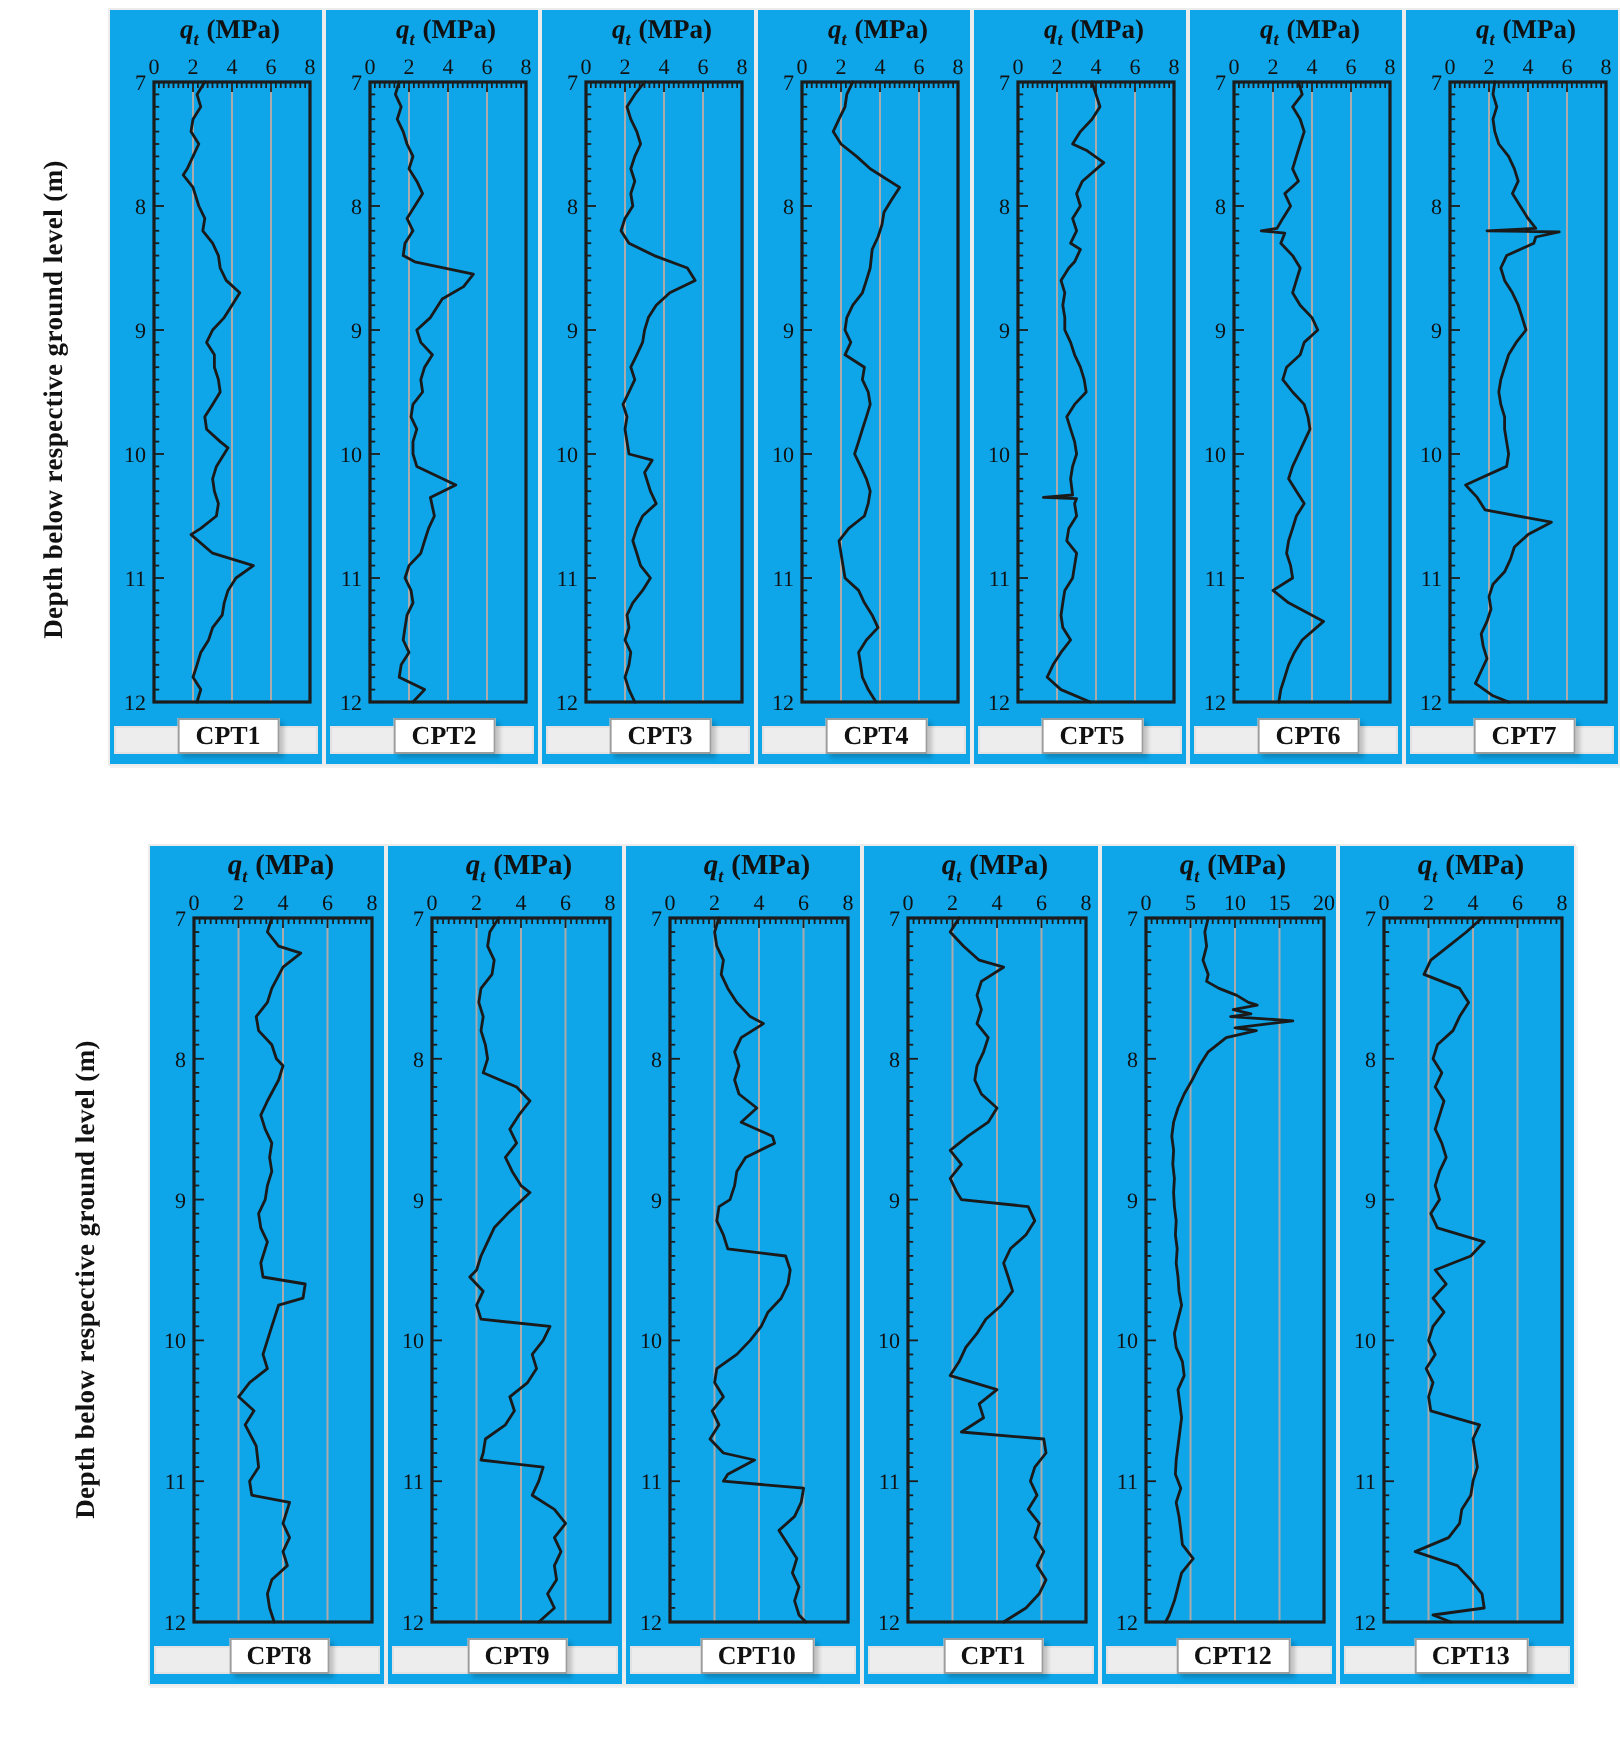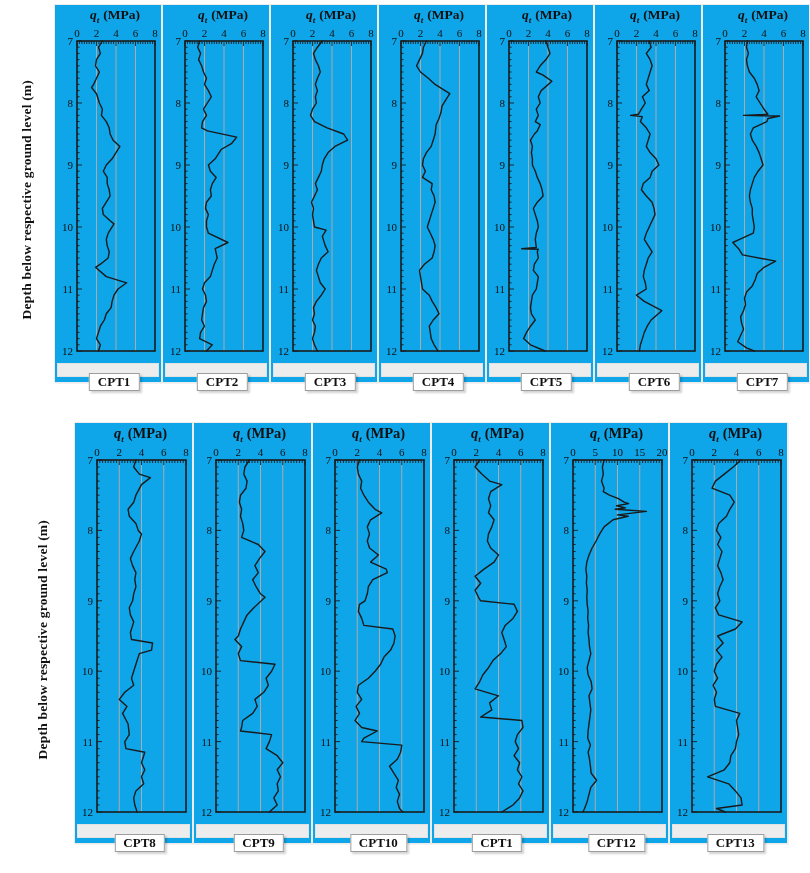--- a/index.html
+++ b/index.html
@@ -16,21 +16,21 @@
   .row2 .panel{width:117px;}
   .ptitle{text-align:center;padding:2px 0 0 14px;font-weight:bold;font-size:13.5px;white-space:nowrap;}
   .row2 .ptitle{font-size:14.5px;}
   .ptitle .qi{font-style:italic;}
   .ptitle sub{font-style:italic;font-size:9px;}
   .ptitle .unit{margin-left:4px;}
   svg.plot{display:block;}
   svg text{font-family:"Liberation Serif","DejaVu Serif",serif;}
   .label-row{position:relative;height:22px;margin:1px 0 2px 0;}
   .strip{position:absolute;left:2px;right:2px;top:5px;height:12px;background:#ededed;border:1px solid #e2e2e2;}
-  .plabel{position:absolute;left:50%;top:15px;transform:translateX(-38%);background:#ffffff;border:1px solid #9d9d9d;box-shadow:2px 2px 2px rgba(0,0,0,.18);padding:0 8px;font-weight:bold;font-size:13px;white-space:nowrap;}
+  .plabel{position:absolute;left:50%;top:1px;transform:translateX(-38%);background:#ffffff;border:1px solid #9d9d9d;box-shadow:2px 2px 2px rgba(0,0,0,.18);padding:0 8px;font-weight:bold;font-size:13px;white-space:nowrap;}
 </style>
 </head>
 <body>
 
 <div class="fig">
 
   <div class="row row1">
     <div class="ycol">
       <div class="ylab">Depth below respective ground level (m)</div>
     </div>

